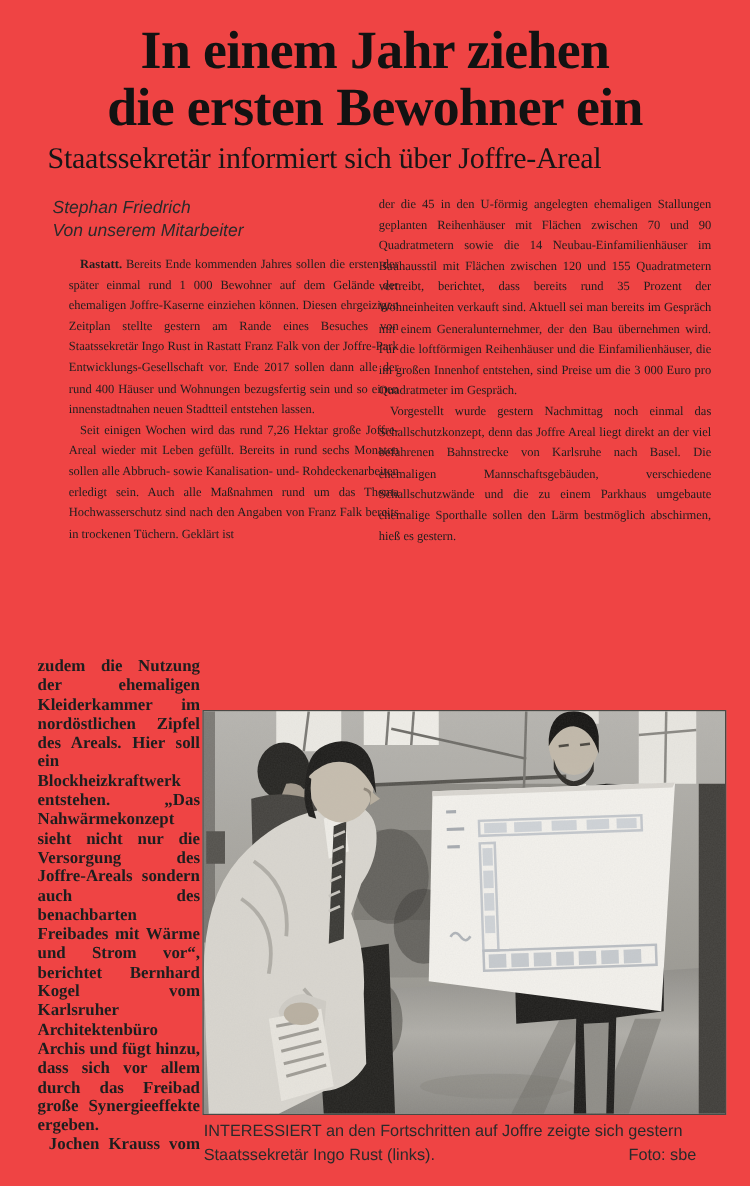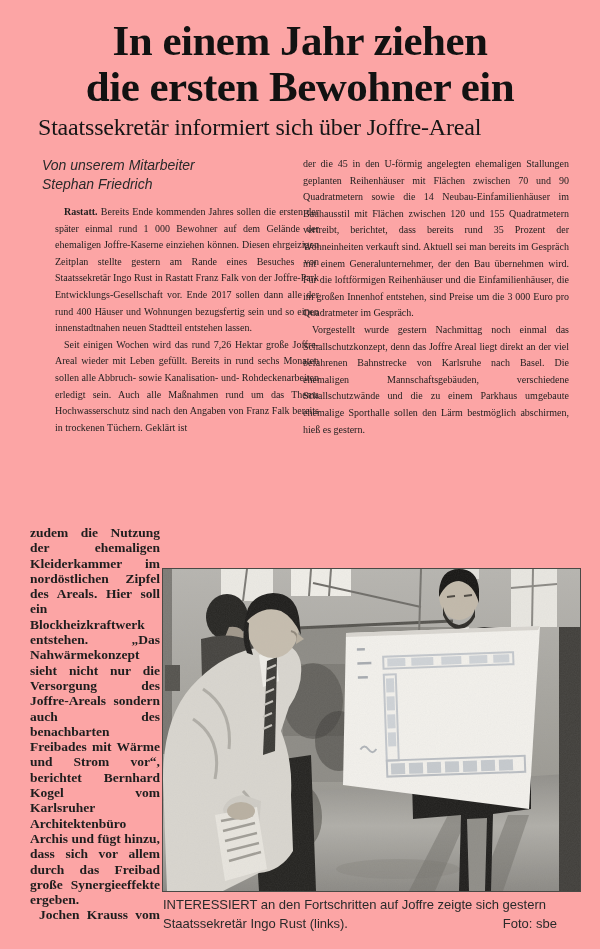--- a/index.html
+++ b/index.html
@@ -1,20 +1,20 @@
 <!DOCTYPE html>
 <html lang="de"><head>
 <meta charset="utf-8">
 <style>
   html,body{margin:0;padding:0;}
   body{background:#e8e6e2;}
   .page{
     position:relative;
     width:600px;height:949px;
-    background:#fca5a5;
+    background:#ef4444;
     overflow:hidden;
     font-family:"Liberation Serif", serif;
     color:#1d1d1d;
   }
   .headline{
     position:absolute;left:0;top:18px;width:600px;
     text-align:center;
     font-weight:bold;
     font-size:43px;line-height:46px;
     letter-spacing:-0.5px;
@@ -64,22 +64,22 @@
 <div class="page">
 
   <div class="headline">
     <div>In einem Jahr ziehen</div>
     <div>die ersten Bewohner ein</div>
   </div>
 
   <div class="subhead">Staatssekretär informiert sich über Joffre-Areal</div>
 
   <div class="byline">
+    <div>Stephan Friedrich</div>
     <div>Von unserem Mitarbeiter</div>
-    <div>Stephan Friedrich</div>
   </div>
 
   <div class="col col1wide">
     <p class="indent"><span class="lead">Rastatt.</span><span> Bereits Ende kommenden Jahres sollen die ersten der später einmal rund 1 000 Bewohner auf dem Gelände der ehemaligen Joffre-Kaserne einziehen können. Diesen ehrgeizigen Zeitplan stellte gestern am Rande eines Besuches von Staatssekretär Ingo Rust in Rastatt Franz Falk von der Joffre-Park Entwicklungs-Gesellschaft vor. Ende 2017 sollen dann alle der rund 400 Häuser und Wohnungen bezugsfertig sein und so einen innenstadtnahen neuen Stadtteil entstehen lassen.</span></p>
     <p class="indent">Seit einigen Wochen wird das rund 7,26 Hektar große Joffre-Areal wieder mit Leben gefüllt. Bereits in rund sechs Monaten sollen alle Abbruch- sowie Kanalisation- und- Rohdeckenarbeiten erledigt sein. Auch alle Maßnahmen rund um das Thema Hochwasserschutz sind nach den Angaben von Franz Falk bereits in trockenen Tüchern. Geklärt ist</p>
   </div>
 
   <div class="col col1narrow">
     <p>zudem die Nutzung der ehemaligen Kleiderkammer im nordöstlichen Zipfel des Areals. Hier soll ein Blockheizkraftwerk entstehen. „Das Nahwärmekonzept sieht nicht nur die Versorgung des Joffre-Areals sondern auch des benachbarten Freibades mit Wärme und Strom vor“, berichtet Bernhard Kogel vom Karlsruher Architektenbüro Archis und fügt hinzu, dass sich vor allem durch das Freibad große Synergieeffekte ergeben.</p>
     <p class="indent">Jochen Krauss vom Projektentwickler Stephan,</p>

